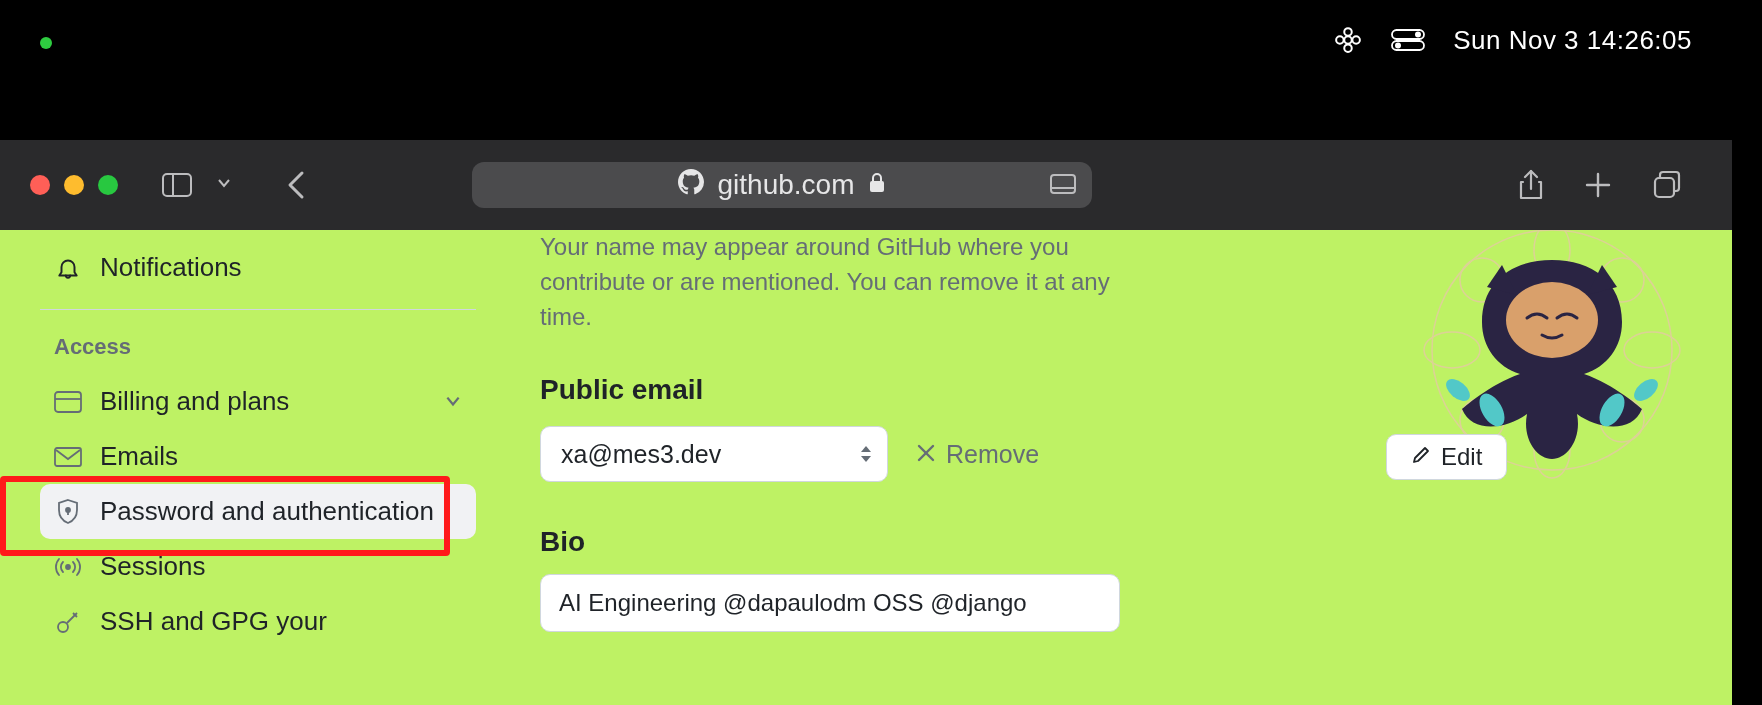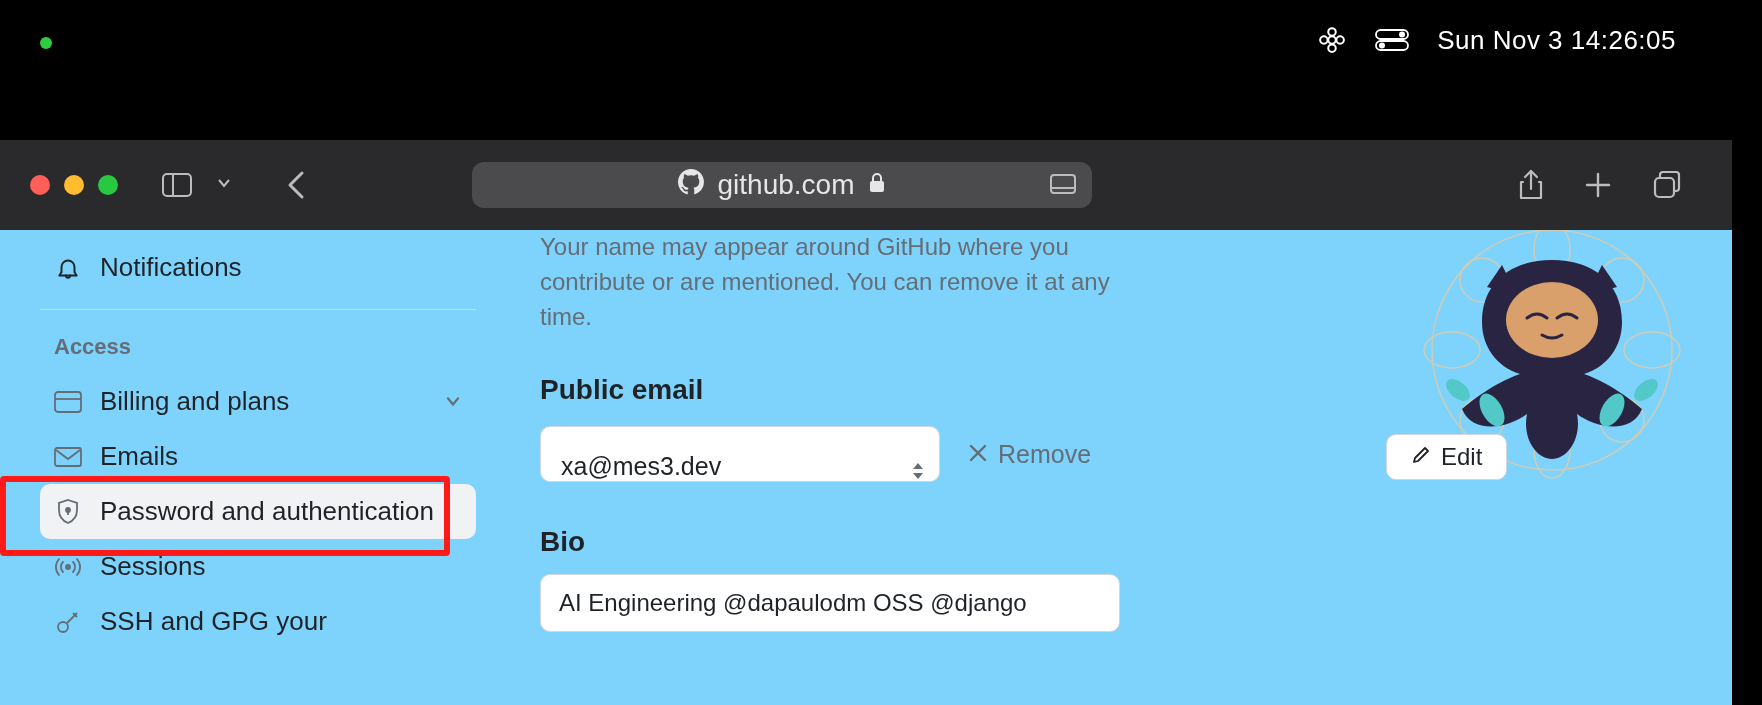--- a/index.html
+++ b/index.html
@@ -1,53 +1,53 @@
 <!DOCTYPE html>
 <html><head>
 <meta charset="utf-8">
 <style>
   * { box-sizing: border-box; margin: 0; padding: 0; }
   html, body { width: 1762px; height: 705px; font-family: -apple-system, BlinkMacSystemFont, "Segoe UI", Helvetica, Arial, sans-serif; background:#000; overflow:hidden; }
   .device-frame { position:absolute; inset:0; background:#000; border-top-right-radius:60px; }
   .device-inner { position:absolute; top:0; left:0; right:30px; bottom:0; background:#000; border-top-right-radius:50px; overflow:hidden; }
 
   
-  .menubar { position:absolute; top:0; left:0; right:16px; height:120px; display:flex; align-items:center; justify-content:space-between; padding:0 40px 40px 30px; color:#fff; font-size:26px; }
+  .menubar { position:absolute; top:0; left:0; right:0; height:120px; display:flex; align-items:center; justify-content:space-between; padding:0 40px 40px 30px; color:#fff; font-size:26px; }
   .menubar .left-dot { width:12px; height:12px; border-radius:50%; background:#2ecc40; margin-left:10px; margin-top:6px; }
   .menubar .right { display:flex; align-items:center; gap:28px; }
   .menubar .clock { letter-spacing:0.5px; }
   .flower-icon svg, .toggle-icon svg { display:block; }
 
   
   .browser-chrome { position:absolute; top:140px; left:0; right:0; height:90px; background:#2a2a2c; display:flex; align-items:center; padding:0 30px; gap:24px; }
   .traffic { display:flex; gap:14px; align-items:center; margin-right:20px; }
   .tl { width:20px; height:20px; border-radius:50%; }
   .tl.red{background:#ff5f57;} .tl.yellow{background:#febc2e;} .tl.green{background:#28c840;}
   .sidebar-toggle, .back-btn, .share-btn, .plus-btn, .tabs-btn { color:#bcbcbe; display:flex; align-items:center; justify-content:center; cursor:pointer; }
   .chevy { color:#bcbcbe; font-size:18px; }
   .addr { flex:0 0 auto; margin-left:140px; width:620px; height:46px; background:#4b4b4d; border-radius:12px; display:flex; align-items:center; justify-content:center; gap:14px; color:#e6e6e7; font-size:28px; position:relative; }
   .addr .reader { position:absolute; right:16px; }
   .chrome-right { margin-left:auto; display:flex; align-items:center; gap:40px; margin-right:20px; }
 
   
-  .page { position:absolute; top:230px; left:0; right:0; bottom:0; background:#7dd3fc; color:#1f2328; display:flex; }
+  .page { position:absolute; top:230px; left:0; right:0; bottom:0; background:#bef264; color:#1f2328; display:flex; }
   .sidebar { width:500px; padding:10px 24px 0 40px; }
   .side-item { display:flex; align-items:center; gap:18px; padding:12px 14px; border-radius:10px; font-size:26px; color:#1f2328; cursor:pointer; }
   .side-item.selected { background:#f1f2f4; }
   .side-item .chev { margin-left:auto; color:#656d76; }
   .side-sep { height:1px; background:#d0d7de; margin:14px 0 18px; }
   .side-heading { font-size:22px; font-weight:700; color:#656d76; padding:6px 14px 14px; }
   .side-icon { width:28px; height:28px; display:flex; align-items:center; justify-content:center; color:#656d76; flex-shrink:0; }
   .highlight-box { position:absolute; border:6px solid #ff1a1a; border-radius:4px; pointer-events:none; }
 
   .main { flex:1; padding:0 40px 0 40px; position:relative; }
   .help-text { color:#656d76; font-size:24px; line-height:1.45; max-width:580px; }
   .section-title { font-size:28px; font-weight:700; margin-top:40px; margin-bottom:20px; }
   .email-row { display:flex; align-items:center; gap:28px; }
-  .select { width:400px; height:56px; border:1px solid #d0d7de; border-radius:10px; display:flex; align-items:flex-end; padding:0 48px 0 20px; font-size:25px; position:relative; background:#fff; cursor:pointer; }
+  .select { width:348px; height:56px; border:1px solid #d0d7de; border-radius:10px; display:flex; align-items:center; padding:0 48px 0 20px; font-size:25px; position:relative; background:#fff; cursor:pointer; }
   .select .caret { position:absolute; right:14px; color:#656d76; display:flex; flex-direction:column; line-height:8px; font-size:14px;}
   .remove { display:flex; align-items:center; gap:10px; color:#656d76; font-size:25px; cursor:pointer; }
   .email-help { color:#656d76; font-size:25px; margin-top:16px; max-width:560px; line-height:1.45; }
   .link { color:#0969da; text-decoration:underline; text-underline-offset:4px; cursor:pointer; }
 
   .avatar-wrap { position:absolute; top:0; right:10px; width:340px; }
   .avatar { width:340px; height:250px; display:flex; align-items:flex-start; justify-content:center; }
   .edit-btn { position:absolute; bottom:0; left:4px; background:#fff; border:1px solid #d0d7de; border-radius:10px; padding:8px 24px; display:flex; align-items:center; gap:10px; font-size:24px; cursor:pointer; }
 
   .bio-title { font-size:28px; font-weight:700; margin-top:44px; margin-bottom:16px; }

